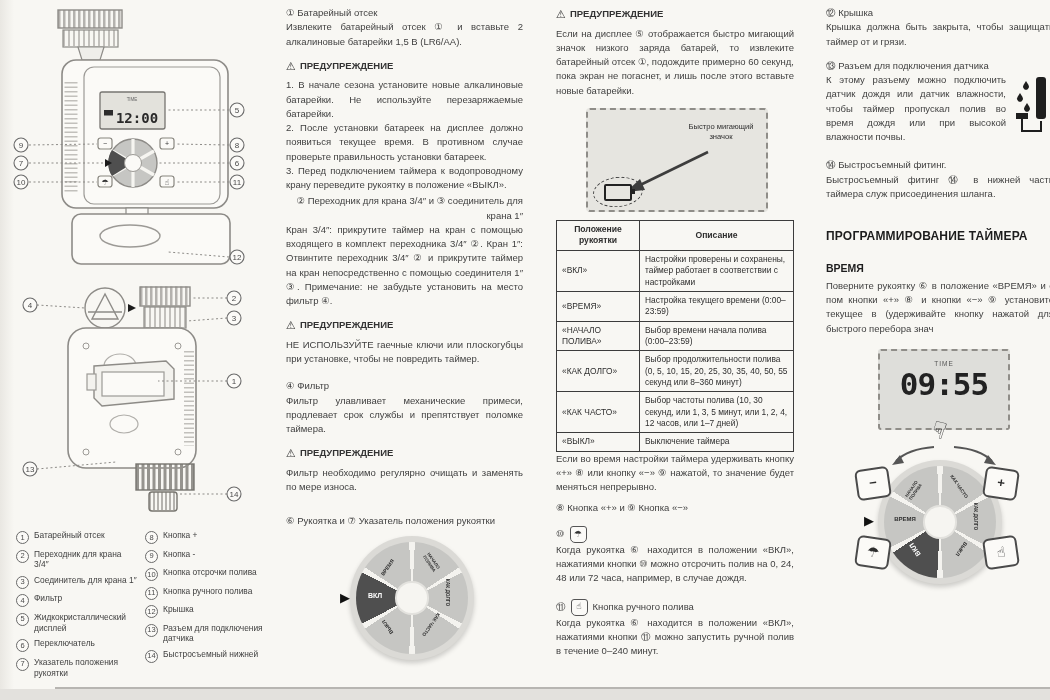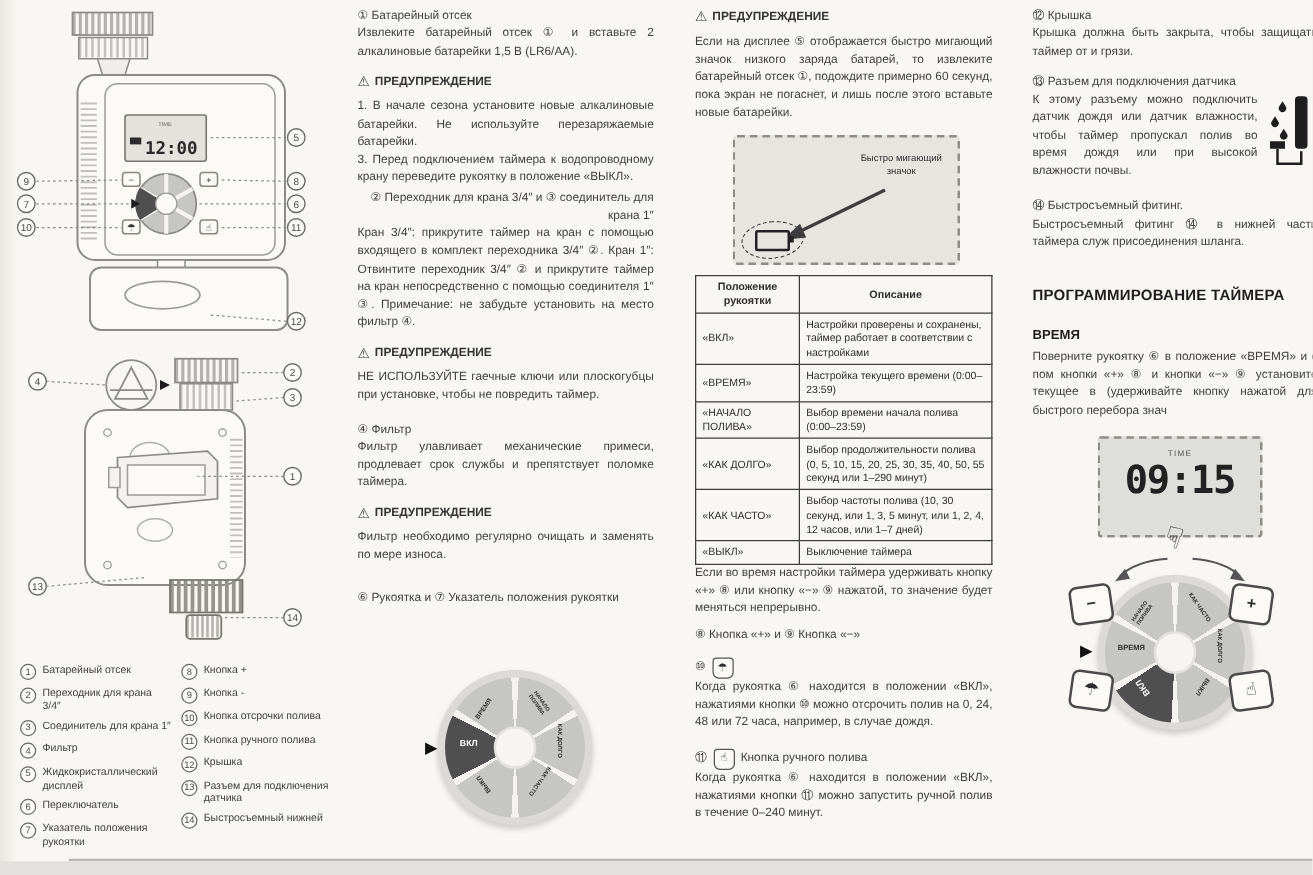--- a/index.html
+++ b/index.html
@@ -309,20 +309,21 @@
 
   <div class="col col2">
     <p class="title-row">① Батарейный отсек</p>
     <p>Извлеките батарейный отсек ① и вставьте 2 алкалиновые батарейки 1,5 В (LR6/AA).</p>
 
     <div class="warn-head">
       <span class="warn-icon">⚠</span>
       <span>ПРЕДУПРЕЖДЕНИЕ</span>
     </div>
     <p>1. В начале сезона установите новые алкалиновые батарейки. Не используйте перезаряжаемые батарейки.</p>
+    <p>2. После установки батареек на дисплее должно появиться текущее время. В противном случае проверьте правильность установки батареек.</p>
     <p>3. Перед подключением таймера к водопроводному крану переведите рукоятку в положение «ВЫКЛ».</p>
 
     <p class="sec-title" style="margin-top:2px;text-align:right">② Переходник для крана 3/4″ и ③ соединитель для крана 1″</p>
     <p>Кран 3/4″: прикрутите таймер на кран с помощью входящего в комплект переходника 3/4″ ②. Кран 1″: Отвинтите переходник 3/4″ ② и прикрутите таймер на кран непосредственно с помощью соединителя 1″ ③. Примечание: не забудьте установить на место фильтр ④.</p>
 
     <div class="warn-head">
       <span class="warn-icon">⚠</span>
       <span>ПРЕДУПРЕЖДЕНИЕ</span>
     </div>
     <p>НЕ ИСПОЛЬЗУЙТЕ гаечные ключи или плоскогубцы при установке, чтобы не повредить таймер.</p>
@@ -382,21 +383,21 @@
       <tr>
             <td class="pos">«ВРЕМЯ»</td>
             <td>Настройка текущего времени (0:00–23:59)</td>
           </tr>
       <tr>
             <td class="pos">«НАЧАЛО ПОЛИВА»</td>
             <td>Выбор времени начала полива (0:00–23:59)</td>
           </tr>
       <tr>
             <td class="pos">«КАК ДОЛГО»</td>
-            <td>Выбор продолжительности полива (0, 5, 10, 15, 20, 25, 30, 35, 40, 50, 55 секунд или 1–290 минут)</td>
+            <td>Выбор продолжительности полива (0, 5, 10, 15, 20, 25, 30, 35, 40, 50, 55 секунд или 8–360 минут)</td>
           </tr>
       <tr>
             <td class="pos">«КАК ЧАСТО»</td>
             <td>Выбор частоты полива (10, 30 секунд, или 1, 3, 5 минут, или 1, 2, 4, 12 часов, или 1–7 дней)</td>
           </tr>
       <tr>
             <td class="pos">«ВЫКЛ»</td>
             <td>Выключение таймера</td>
           </tr>
     </tbody>
@@ -439,21 +440,21 @@
     <p class="sec-title" style="clear:none;text-align:left;margin-top:14px">⑭ Быстросъемный фитинг.</p>
     <p>Быстросъемный фитинг ⑭ в нижней части таймера служ присоединения шланга.</p>
 
     <h2 class="big-head" style="margin-bottom:0">ПРОГРАММИРОВАНИЕ ТАЙМЕРА</h2>
     <h3 class="sub-head" style="margin-bottom:2px">ВРЕМЯ</h3>
     <p>Поверните рукоятку ⑥ в положение «ВРЕМЯ» и с пом кнопки «+» ⑧ и кнопки «−» ⑨ установите текущее в (удерживайте кнопку нажатой для быстрого перебора знач</p>
   </div>
 
   <div class="disp4">
     <div class="tlabel">TIME</div>
-    <div class="tval">09:15</div>
+    <div class="tval">09:55</div>
   </div>
   <div class="hand-press">☟</div>
   <svg style="position:absolute;left:886px;top:444px" width="116" height="24" viewBox="0 0 116 24">
     <path d="M48,3 Q22,5 10,17" fill="none" stroke="#555" stroke-width="1.8"></path>
     <path d="M14,11 L6,21 L18,19 Z" fill="#555"></path>
     <path d="M68,3 Q94,5 106,17" fill="none" stroke="#555" stroke-width="1.8"></path>
     <path d="M102,11 L110,21 L98,19 Z" fill="#555"></path>
   </svg>
 
   <div class="dial-wrap" style="left:884px;top:466px;width:112px;height:112px">

